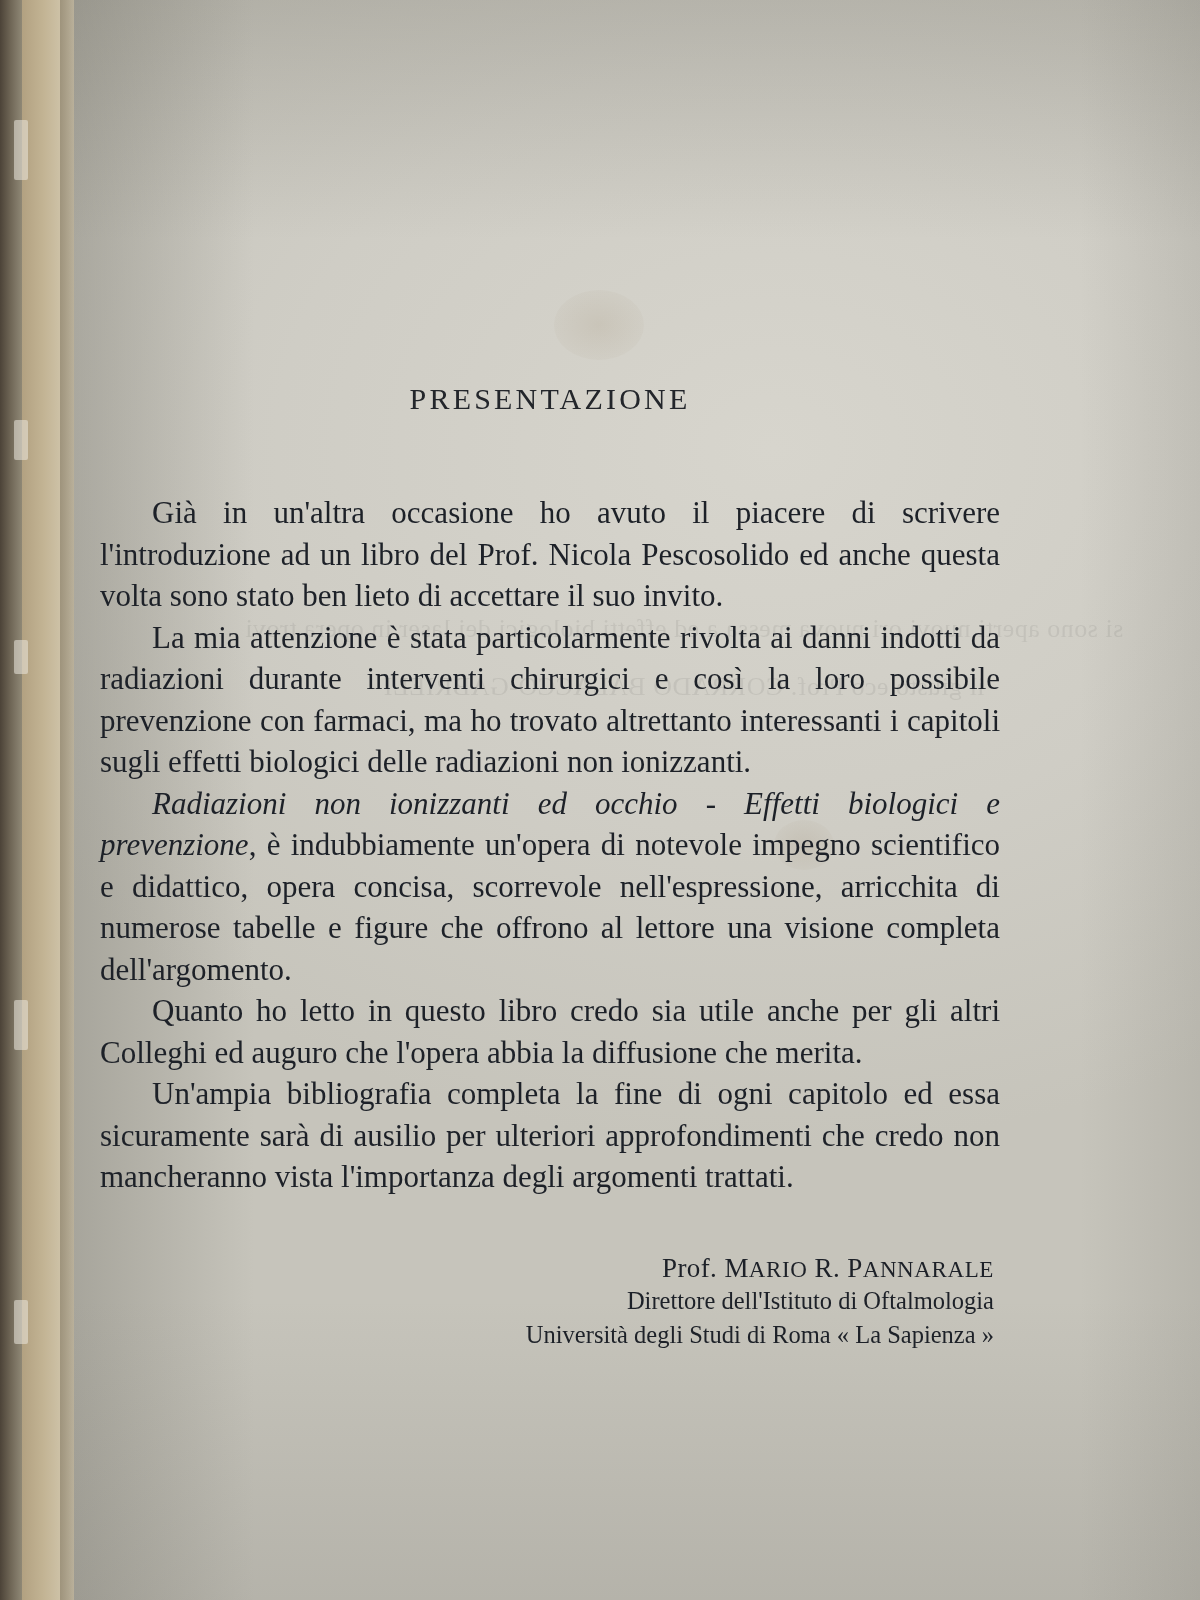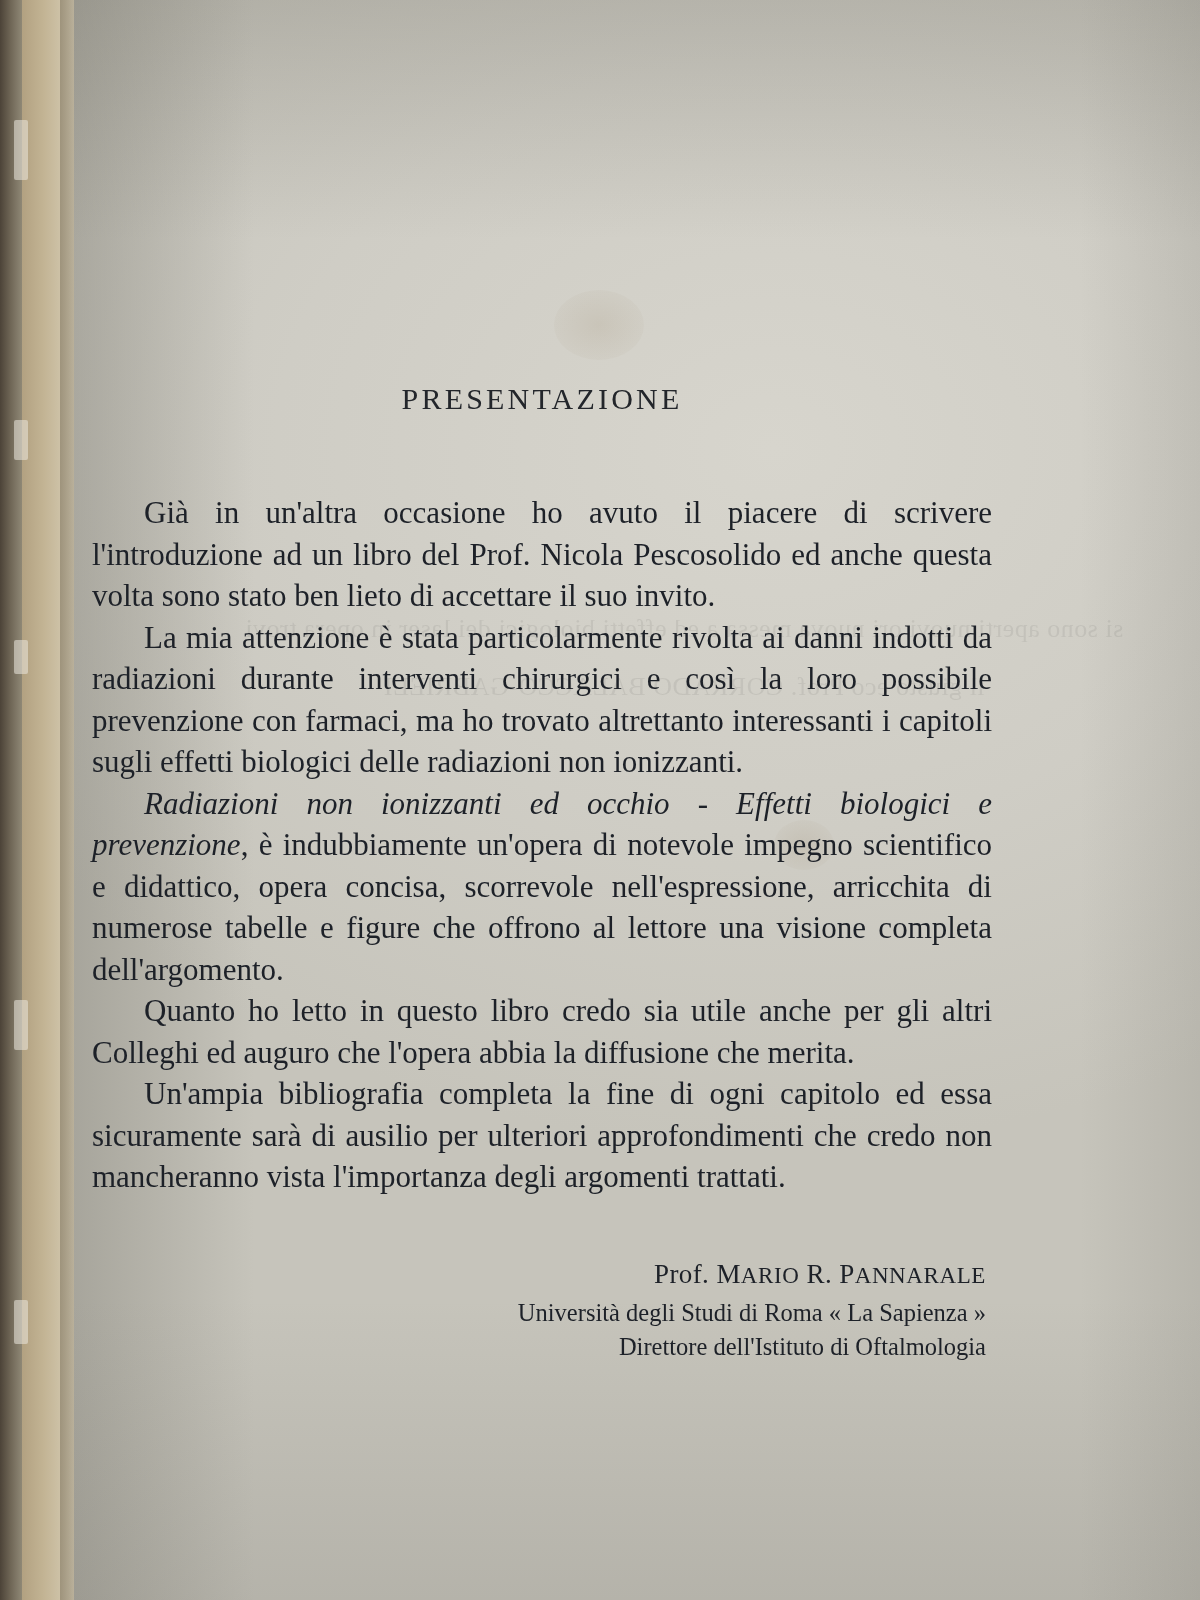--- a/index.html
+++ b/index.html
@@ -90,21 +90,21 @@
   .foxing {
     position: absolute;
     width: 90px; height: 70px;
     border-radius: 50%;
     background: radial-gradient(ellipse at center, rgba(150,130,100,0.16), rgba(150,130,100,0));
   }
 
   
   .content {
     position: absolute;
-    left: 92px; top: 0;
+    left: 100px; top: 0;
     width: 900px;
   }
   .doc-title {
     margin-top: 382px;
     text-align: center;
     font-size: 30px;
     letter-spacing: 3.2px;
     color: #23262b;
     font-family: "Liberation Serif", serif;
   }
@@ -124,21 +124,21 @@
     font-style: italic;
   }
   .signature {
     margin-top: 56px;
     text-align: right;
     color: #1d2128;
     padding-right: 6px;
   }
   .sig-name {
     font-size: 27px;
-    line-height: 40px;
+    line-height: 28px;
     letter-spacing: 0.4px;
   }
   .smallcaps {
     font-size: 23px;
     letter-spacing: 0.6px;
   }
   .sig-line {
     font-size: 24.5px;
     line-height: 34px;
   }
@@ -177,18 +177,18 @@
     <div class="body-text">
       <p>Già in un'altra occasione ho avuto il piacere di scrivere l'introduzione ad un libro del Prof. Nicola Pescosolido ed anche questa volta sono stato ben lieto di accettare il suo invito.</p>
       <p>La mia attenzione è stata particolarmente rivolta ai danni indotti da radiazioni durante interventi chirurgici e così la loro possibile prevenzione con farmaci, ma ho trovato altrettanto interessanti i capitoli sugli effetti biologici delle radiazioni non ionizzanti.</p>
       <p><em class="lead-em">Radiazioni non ionizzanti ed occhio - Effetti biologici e prevenzione</em><span>, è indubbiamente un'opera di notevole impegno scientifico e didattico, opera concisa, scorrevole nell'espressione, arricchita di numerose tabelle e figure che offrono al lettore una visione completa dell'argomento.</span></p>
       <p>Quanto ho letto in questo libro credo sia utile anche per gli altri Colleghi ed auguro che l'opera abbia la diffusione che merita.</p>
       <p>Un'ampia bibliografia completa la fine di ogni capitolo ed essa sicuramente sarà di ausilio per ulteriori approfondimenti che credo non mancheranno vista l'importanza degli argomenti trattati.</p>
     </div>
 
     <div class="signature">
       <div class="sig-name"><span>Prof. </span><span>M</span><span class="smallcaps">ARIO</span><span> R. </span><span>P</span><span class="smallcaps">ANNARALE</span></div>
+      <div class="sig-line">Direttore dell'Istituto di Oftalmologia</div>
       <div class="sig-line">Università degli Studi di Roma « La Sapienza »</div>
-      <div class="sig-line">Direttore dell'Istituto di Oftalmologia</div>
     </div>
 
   </div>
 </div>
 
 </body></html>

